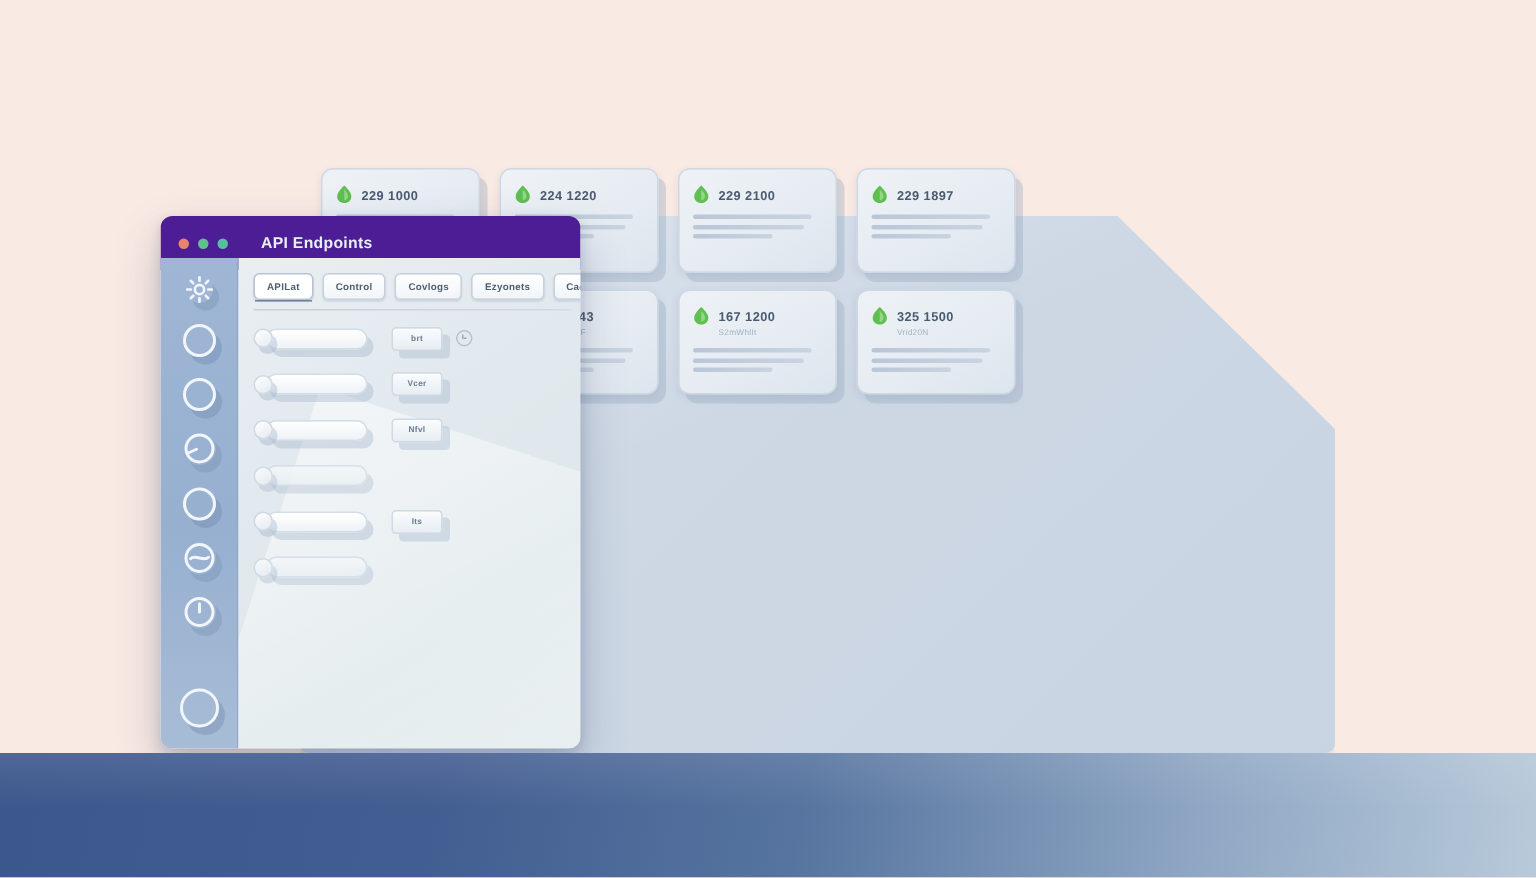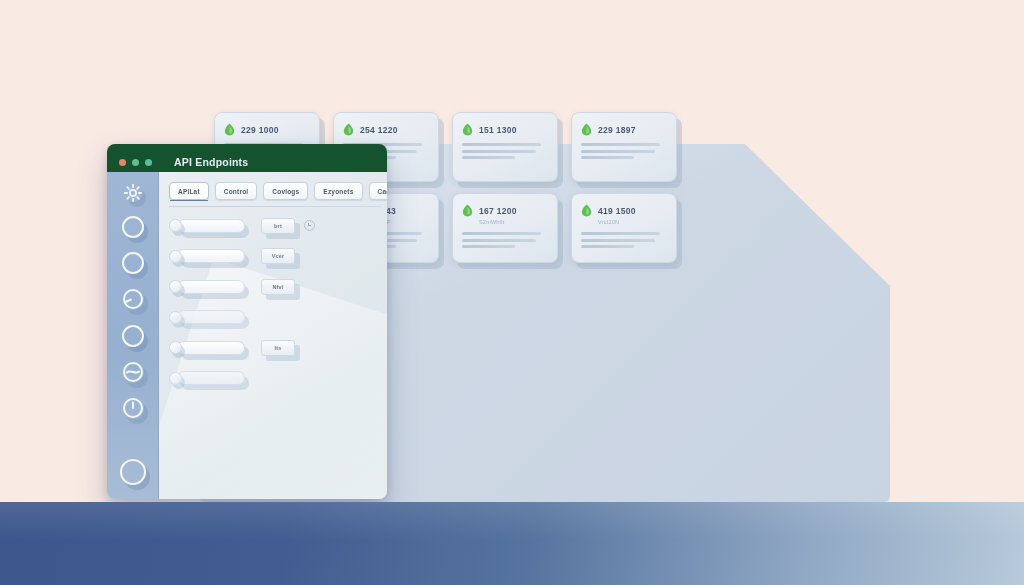--- a/index.html
+++ b/index.html
@@ -70,21 +70,21 @@
   .card-line.l2{width:86%;}
   .card-line.l3{width:62%;}
 
   
   .window{
     position:absolute;left:107px;top:144px;width:280px;height:355px;
     border-radius:8px;overflow:hidden;
     box-shadow:0 14px 30px rgba(50,70,110,.28), 0 3px 8px rgba(50,70,110,.18);
   }
   .titlebar{
-    height:36px;background:#14532d;display:flex;align-items:center;
+    height:36px;background:#4c1d95;display:flex;align-items:center;
     position:relative;
   }
   .lights{display:flex;gap:6px;margin-left:12px;}
   .light{width:7px;height:7px;border-radius:50%;}
   .l-red{background:#e8836e;}
   .l-yellow{background:#5fbf8f;}
   .l-green{background:#56bf9b;}
   .win-title{
     margin-left:22px;color:#e8eef6;font-size:10.5px;font-weight:700;
     letter-spacing:.2px;
@@ -207,37 +207,37 @@
         </div>
       </div>
       <div class="card">
         <div class="card-head">
           <span class="leaf">
             <svg viewBox="0 0 11 13">
               <path d="M5.5 0.6 C8.6 3.6 10.2 5.6 10.2 8 C10.2 10.6 8.1 12.4 5.5 12.4 C2.9 12.4 0.8 10.6 0.8 8 C0.8 5.6 2.4 3.6 5.5 0.6 Z" fill="#5fbf4f"></path>
               <path d="M5.5 3.2 C7.1 5 8 6.3 8 7.9 C8 9.4 6.9 10.5 5.5 10.6 Z" fill="rgba(255,255,255,.35)"></path>
             </svg>
           </span>
-          <span class="card-num">254 1220</span>
-        </div>
-        <div class="card-body">
-          <div class="card-line l1"></div>
-          <div class="card-line l2"></div>
-          <div class="card-line l3"></div>
-        </div>
-      </div>
-      <div class="card">
-        <div class="card-head">
-          <span class="leaf">
-            <svg viewBox="0 0 11 13">
-              <path d="M5.5 0.6 C8.6 3.6 10.2 5.6 10.2 8 C10.2 10.6 8.1 12.4 5.5 12.4 C2.9 12.4 0.8 10.6 0.8 8 C0.8 5.6 2.4 3.6 5.5 0.6 Z" fill="#5fbf4f"></path>
-              <path d="M5.5 3.2 C7.1 5 8 6.3 8 7.9 C8 9.4 6.9 10.5 5.5 10.6 Z" fill="rgba(255,255,255,.35)"></path>
-            </svg>
-          </span>
-          <span class="card-num">151 1300</span>
+          <span class="card-num">224 1220</span>
+        </div>
+        <div class="card-body">
+          <div class="card-line l1"></div>
+          <div class="card-line l2"></div>
+          <div class="card-line l3"></div>
+        </div>
+      </div>
+      <div class="card">
+        <div class="card-head">
+          <span class="leaf">
+            <svg viewBox="0 0 11 13">
+              <path d="M5.5 0.6 C8.6 3.6 10.2 5.6 10.2 8 C10.2 10.6 8.1 12.4 5.5 12.4 C2.9 12.4 0.8 10.6 0.8 8 C0.8 5.6 2.4 3.6 5.5 0.6 Z" fill="#5fbf4f"></path>
+              <path d="M5.5 3.2 C7.1 5 8 6.3 8 7.9 C8 9.4 6.9 10.5 5.5 10.6 Z" fill="rgba(255,255,255,.35)"></path>
+            </svg>
+          </span>
+          <span class="card-num">229 2100</span>
         </div>
         <div class="card-body">
           <div class="card-line l1"></div>
           <div class="card-line l2"></div>
           <div class="card-line l3"></div>
         </div>
       </div>
       <div class="card">
         <div class="card-head">
           <span class="leaf">
@@ -306,21 +306,21 @@
         </div>
       </div>
       <div class="card">
         <div class="card-head">
           <span class="leaf">
             <svg viewBox="0 0 11 13">
               <path d="M5.5 0.6 C8.6 3.6 10.2 5.6 10.2 8 C10.2 10.6 8.1 12.4 5.5 12.4 C2.9 12.4 0.8 10.6 0.8 8 C0.8 5.6 2.4 3.6 5.5 0.6 Z" fill="#5fbf4f"></path>
               <path d="M5.5 3.2 C7.1 5 8 6.3 8 7.9 C8 9.4 6.9 10.5 5.5 10.6 Z" fill="rgba(255,255,255,.35)"></path>
             </svg>
           </span>
-          <span class="card-num">419 1500</span>
+          <span class="card-num">325 1500</span>
         </div>
         <div class="card-sub">Vrid20N</div>
         <div class="card-body">
           <div class="card-line l1"></div>
           <div class="card-line l2"></div>
           <div class="card-line l3"></div>
         </div>
       </div>
     </div>
 

